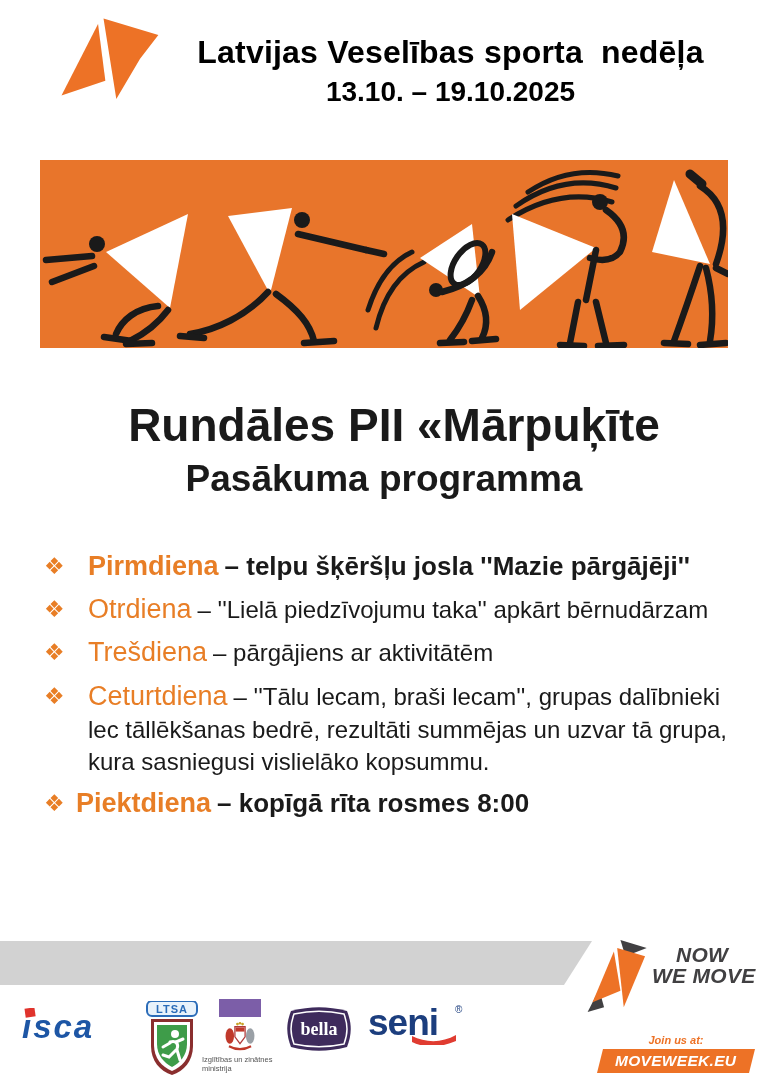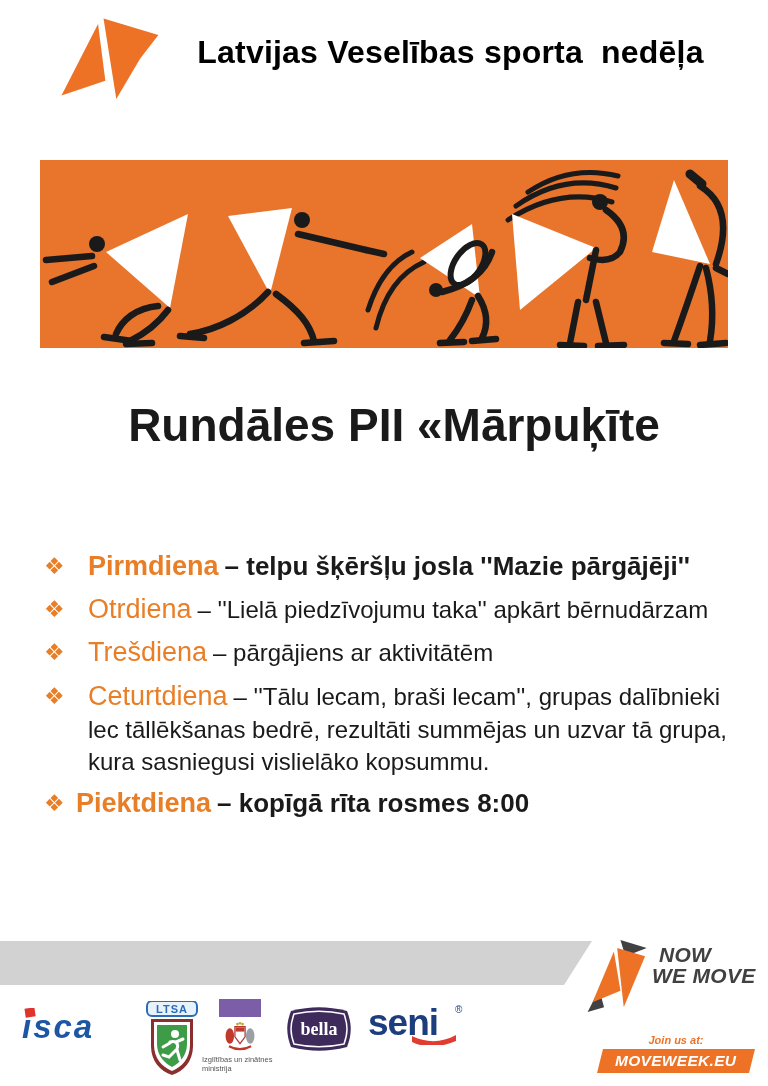--- a/index.html
+++ b/index.html
@@ -35,21 +35,21 @@
   
   .gray-bar { position:absolute; left:0; top:941px; width:592px; height:44px; background:#D2D2D2;
               -webkit-clip-path:polygon(0 0,100% 0,calc(100% - 28px) 100%,0 100%);
               clip-path:polygon(0 0,100% 0,calc(100% - 28px) 100%,0 100%); }
 
   .nwm { position:absolute; left:586px; top:934px; width:180px; }
   .nwm-top { display:flex; align-items:flex-start; }
   .nwm-arrow { width:64px; height:84px; flex:0 0 auto; }
   .nwm-words { margin-top:10px; margin-left:2px; font-style:italic; font-weight:bold; color:#414042;
                font-size:21px; line-height:1.0; letter-spacing:0.3px; }
-  .nwm-words .now { margin-left:7px; }
+  .nwm-words .now { margin-left:24px; }
   .nwm-join { margin-top:16px; text-align:center; color:#ED7226; font-style:italic; font-weight:bold; font-size:11px; }
   .mw-bar { margin:3px 0 0 14px; width:152px; background:#ED7226; transform:skewX(-14deg);
             padding:3px 0; text-align:center; }
   .mw-bar span { display:inline-block; transform:skewX(14deg); color:#fff; font-style:italic;
                  font-weight:bold; font-size:15.5px; letter-spacing:0.3px; }
 
   .logo-isca { position:absolute; left:22px; top:1008px; width:112px; height:34px; }
   .logo-ltsa { position:absolute; left:146px; top:1001px; width:52px; height:76px; }
   .logo-ministry { position:absolute; left:202px; top:999px; width:76px; text-align:left; }
   .ministry-flag { width:42px; height:18px; background:#7C5EA8; margin:0 auto; }
@@ -62,20 +62,21 @@
 <body>
 
 <div class="page">
 
   <svg class="header-logo" viewBox="0 0 116 100" aria-hidden="true">
     <polygon points="6,92 46,14 54,76" fill="#ED7226"></polygon>
     <polygon points="52,8 112,26 92,52 66,96" fill="#ED7226"></polygon>
   </svg>
   <div class="header-text">
     <div class="h-title">Latvijas Veselības sporta  nedēļa</div>
+    <div class="h-dates">13.10. – 19.10.2025</div>
   </div>
 
   <div class="banner">
     <svg viewBox="0 0 688 188" aria-hidden="true">
       <g stroke="#1a1a1a" stroke-width="6.5" stroke-linecap="round" fill="none">
 
         <polygon points="66,92 148,54 130,148" fill="#ffffff" stroke="none"></polygon>
         <circle cx="57" cy="84" r="8" fill="#1a1a1a" stroke="none"></circle>
         <path d="M52,96 L6,100"></path>
           <path d="M54,106 L12,122"></path>
@@ -123,20 +124,21 @@
         <path d="M660,106 Q646,148 634,181"></path>
         <path d="M666,108 Q676,146 670,181"></path>
         <path d="M624,183 L648,184"></path>
           <path d="M660,185 L686,183"></path>
       </g>
     </svg>
   </div>
 
   <div class="title-block">
     <div class="m-title">Rundāles PII «Mārpuķīte</div>
+    <div class="m-subtitle">Pasākuma programma</div>
   </div>
 
   <ul class="bullets">
     <li class="li b1 day-bold text-bold">
       <span class="bullet">❖</span><span class="day">Pirmdiena</span><span class="desc">– telpu šķēršļu josla ''Mazie pārgājēji''</span>
     </li>
     <li class="li b2">
       <span class="bullet">❖</span><span class="day">Otrdiena</span><span class="desc">– ''Lielā piedzīvojumu taka'' apkārt bērnudārzam</span>
     </li>
     <li class="li b3">

